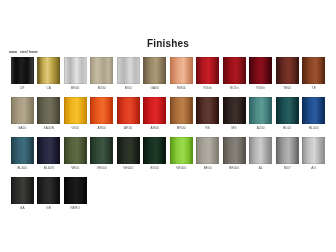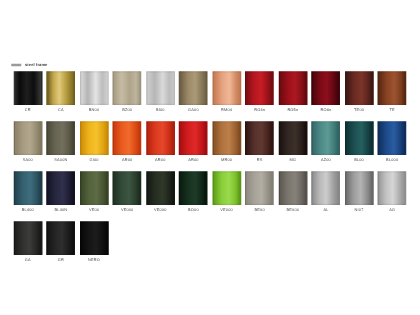--- a/index.html
+++ b/index.html
@@ -94,20 +94,21 @@
     white-space: nowrap;
     text-align: center;
     line-height: 1;
   }
 </style>
 </head>
 <body>
 
 <div id="page">
 
+  <div class="title">Finishes</div>
 
   <div class="legend">
     <span class="legend-swatch"></span>
     <span class="legend-label">steel frame</span>
   </div>
 
   <div class="grid">
       <div class="row">
         <div class="cell">
           <div class="swatch" style="background: linear-gradient(90deg, rgb(42, 42, 42) 0%, rgb(10, 10, 10) 18%, rgb(31, 31, 31) 45%, rgb(13, 13, 13) 72%, rgb(58, 58, 58) 100%);"></div>

